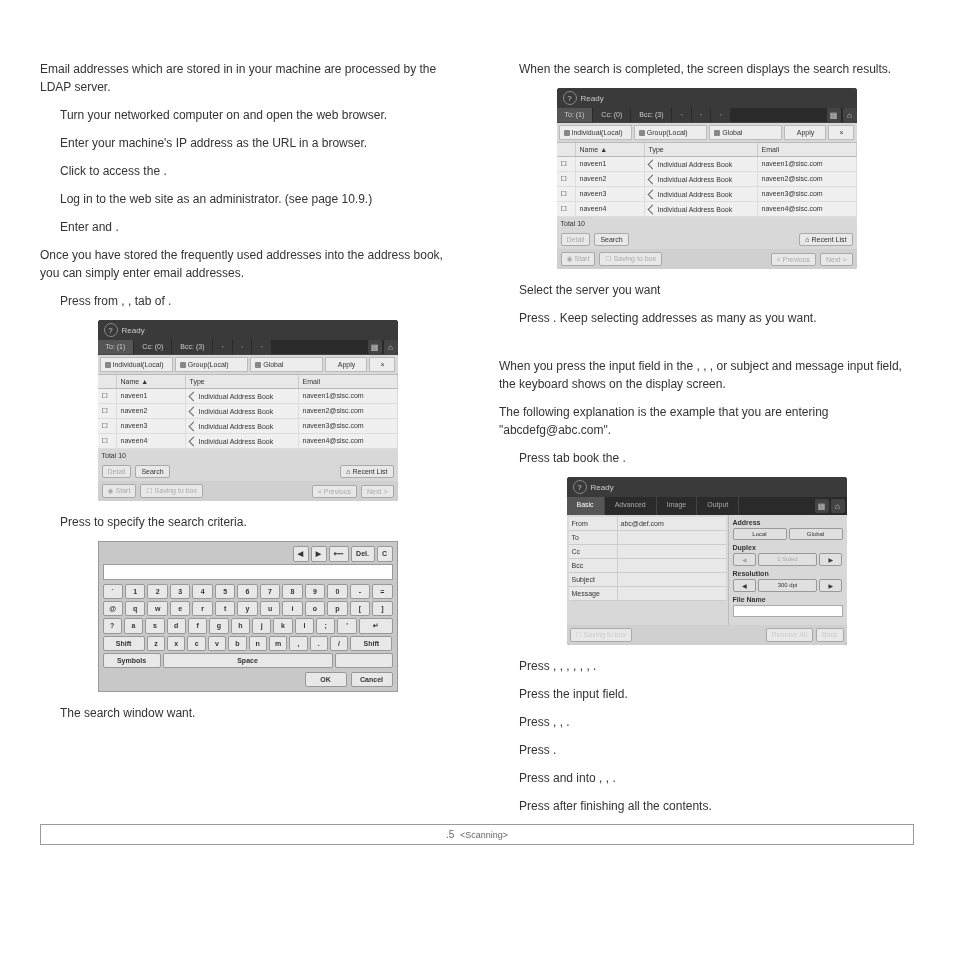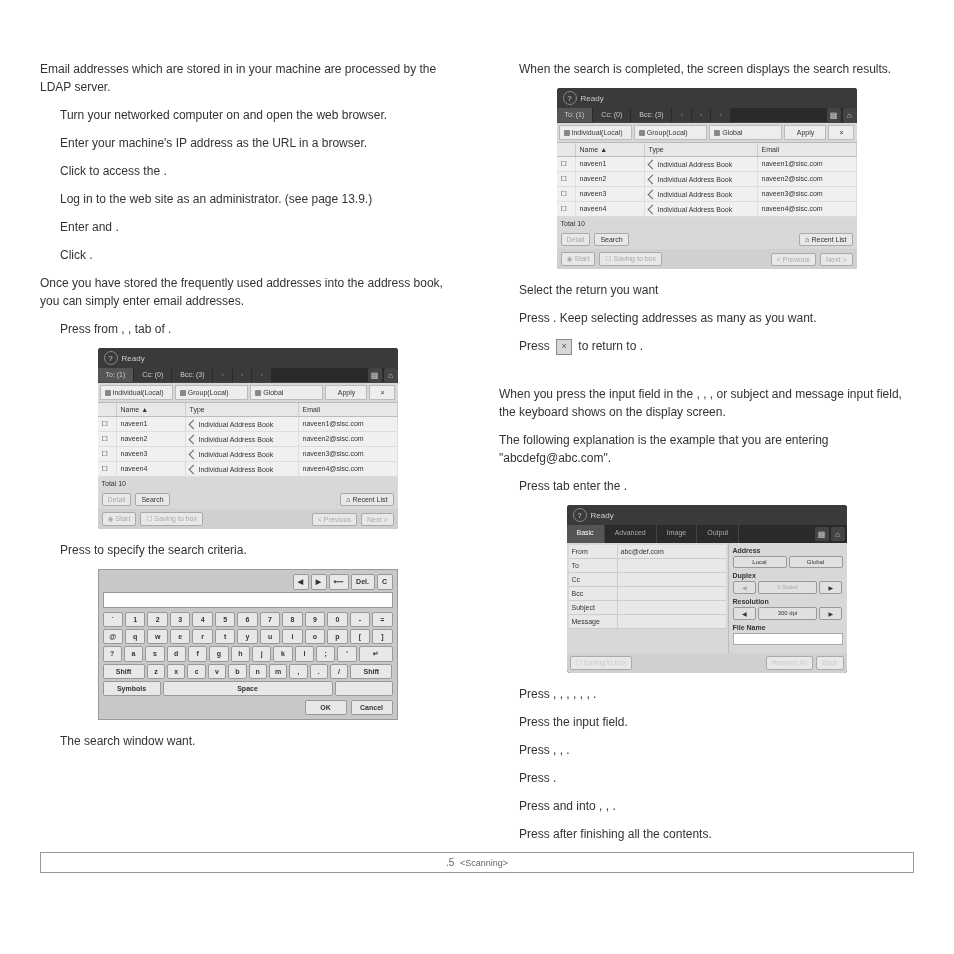--- a/index.html
+++ b/index.html
@@ -78,23 +78,22 @@
 
 <div class="page">
 <div class="cols">
 
 <div class="col">
   <div class="para"><span>Email addresses which are stored in </span><span> in your machine are processed by the LDAP server.</span></div>
 
   <div class="para indent">Turn your networked computer on and open the web browser.</div>
   <div class="para indent">Enter your machine's IP address as the URL in a browser.</div>
   <div class="para indent"><span>Click </span><span> to access the </span><span>.</span></div>
-  <div class="para indent">Log in to the web site as an administrator. (see  page 13.9.)</div>
+  <div class="para indent">Log in to the web site as an administrator. (see  page 10.9.)</div>
   <div class="para indent"><span>Enter </span><span> and </span><span>.</span></div>
-  <div class="para indent"><span>Click </span><span>.</span></div>
 
 
   <div class="para">Once you have stored the frequently used addresses into the address book, you can simply enter email addresses.</div>
 
   <div class="para indent"><span>Press </span><span> from </span><span>, </span><span>, </span><span> tab of </span><span>.</span></div>
 
   <div class="screenshot">
     <div class="ui">
       <div class="ui-title">
               <span class="q">?</span>
@@ -374,29 +373,28 @@
                 <span class="ui-btn dim">◉ <span>Start</span></span>
                 <span class="ui-btn dim">☐ <span>Saving to box</span></span>
                 <span class="spacer"></span>
                 <span class="ui-btn dim">&lt; Previous</span>
                 <span class="ui-btn dim">Next &gt;</span>
               </div>
       </div>
     </div>
   </div>
 
-  <div class="para indent">Select the return you want</div>
+  <div class="para indent">Select the server you want</div>
   <div class="para indent"><span>Press </span><span>. Keep selecting addresses as many as you want.</span></div>
-  <div class="para indent"><span>Press </span><span class="icon-x">×</span><span> to return to </span><span>.</span></div>
 
   <div style="height:20px"></div>
   <div class="para"><span>When you press the input field in the </span><span>, </span><span>, </span><span>, or subject and message input field, the keyboard shows on the display screen.</span></div>
   <div class="para">The following explanation is the example that you are entering "abcdefg@abc.com".</div>
 
-  <div class="para indent"><span>Press </span><span> tab enter the </span><span>.</span></div>
+  <div class="para indent"><span>Press </span><span> tab book the </span><span>.</span></div>
 
   <div class="screenshot">
     <div class="scan-ui">
       <div class="ui-title">
               <span class="q">?</span>
               <span>Ready</span>
             </div>
       <div class="scan-tabs">
         <div class="scan-tab active">Basic</div>
         <div class="scan-tab">Advanced</div>

